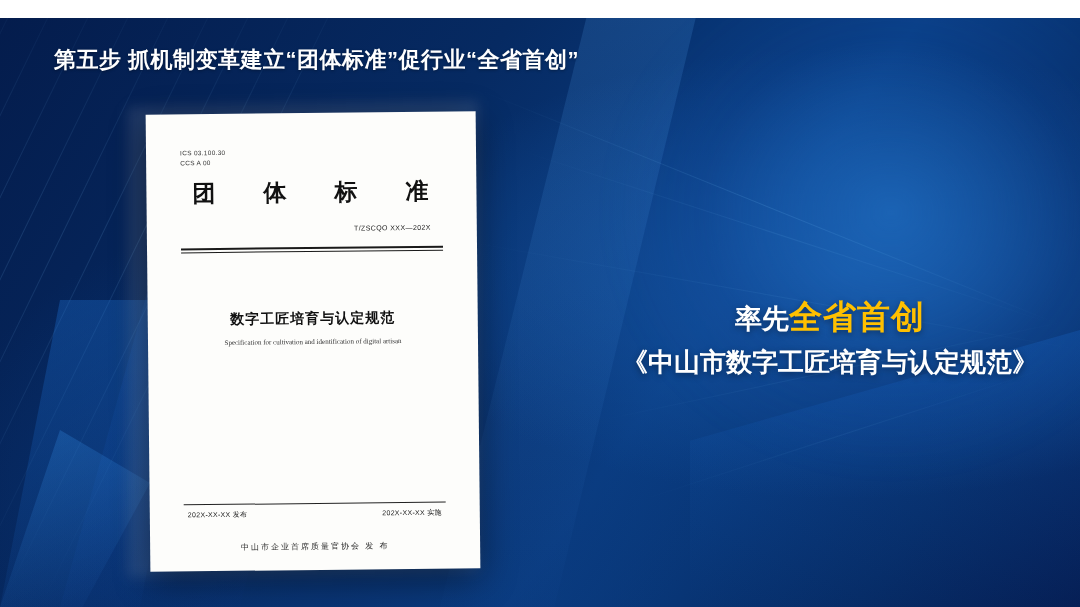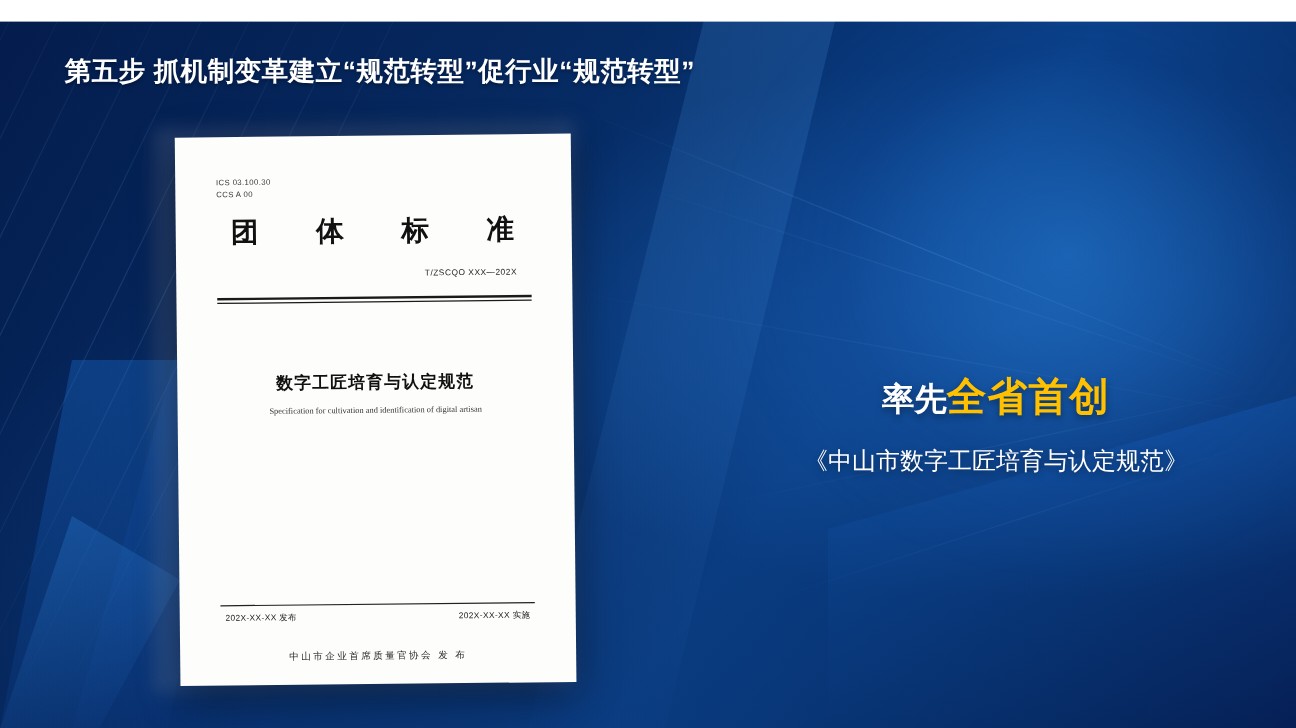--- a/index.html
+++ b/index.html
@@ -215,41 +215,41 @@
     text-align: center;
     font-size: 8px;
     color: #2a2a2a;
     letter-spacing: 2px;
   }
 
   
   .right-block {
     position: absolute;
     left: 600px;
-    top: 310px;
+    top: 296px;
     width: 460px;
     text-align: center;
     color: #ffffff;
   }
   .line1 {
     font-size: 27px;
     font-weight: bold;
     white-space: nowrap;
     line-height: 1.25;
     text-shadow: 0 2px 6px rgba(0,0,0,0.4);
   }
   .line1 .hl {
     color: #ffc000;
     font-size: 33px;
     letter-spacing: 1px;
   }
   .line2 {
-    margin-top: 20px;
-    font-size: 20px;
-    font-weight: normal;
+    margin-top: 8px;
+    font-size: 26px;
+    font-weight: bold;
     white-space: nowrap;
     text-shadow: 0 2px 6px rgba(0,0,0,0.4);
   }
   .line3 {
     margin-top: 4px;
     font-size: 24px;
     font-weight: bold;
     text-shadow: 0 2px 6px rgba(0,0,0,0.4);
   }
 </style>
@@ -281,21 +281,21 @@
   <div class="poly poly-e"></div>
 
   <div class="streak s1"></div>
   <div class="streak s2"></div>
   <div class="streak s3"></div>
   <div class="streak s4"></div>
   <div class="streak s5"></div>
 
   <div class="header-bar"></div>
 
-  <div class="title">第五步 抓机制变革建立“规范转型”促行业“规范转型”</div>
+  <div class="title">第五步 抓机制变革建立“团体标准”促行业“全省首创”</div>
 
   <div class="doc-shadow"></div>
 
   <div class="doc">
     <div class="doc-inner">
 
       <div class="doc-codes">
         <div>ICS 03.100.30</div>
         <div>CCS A 00</div>
       </div>

